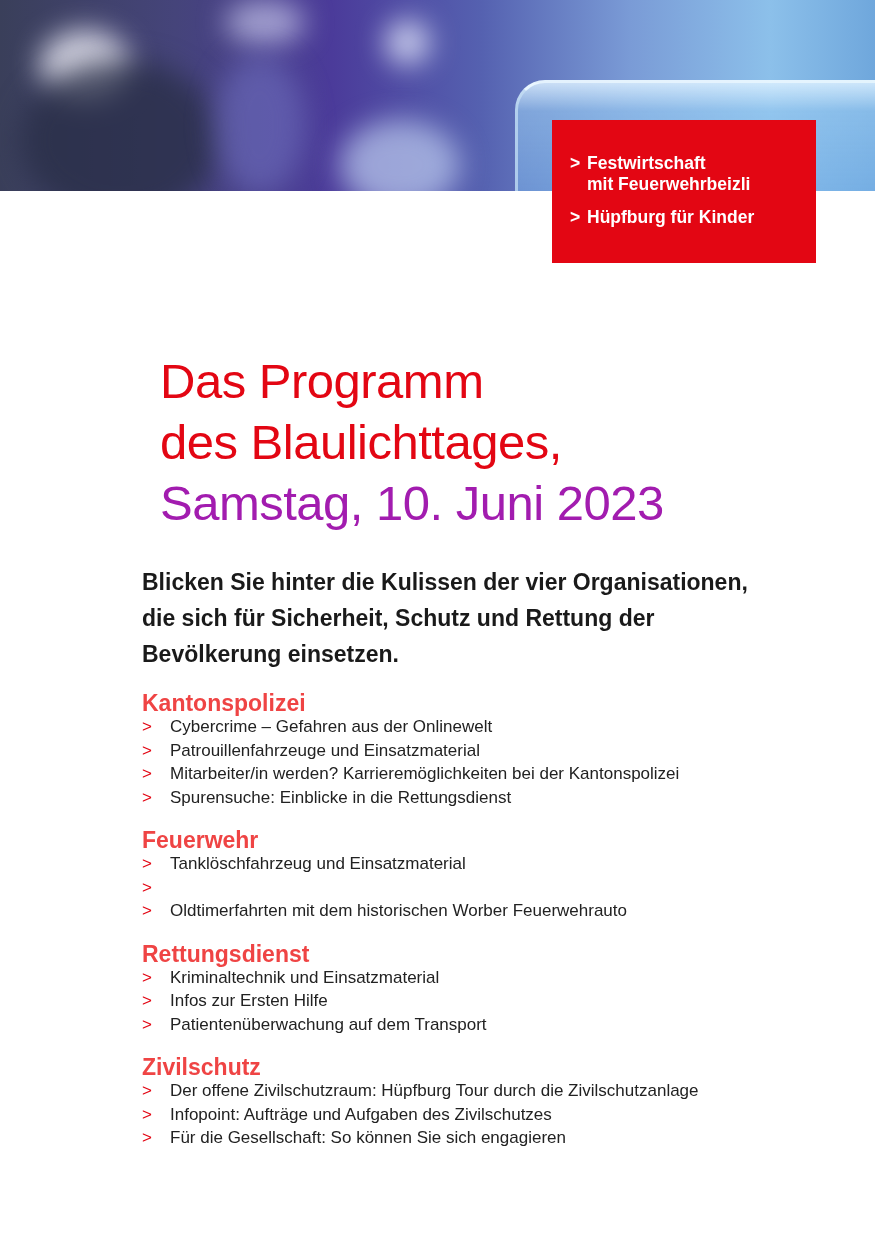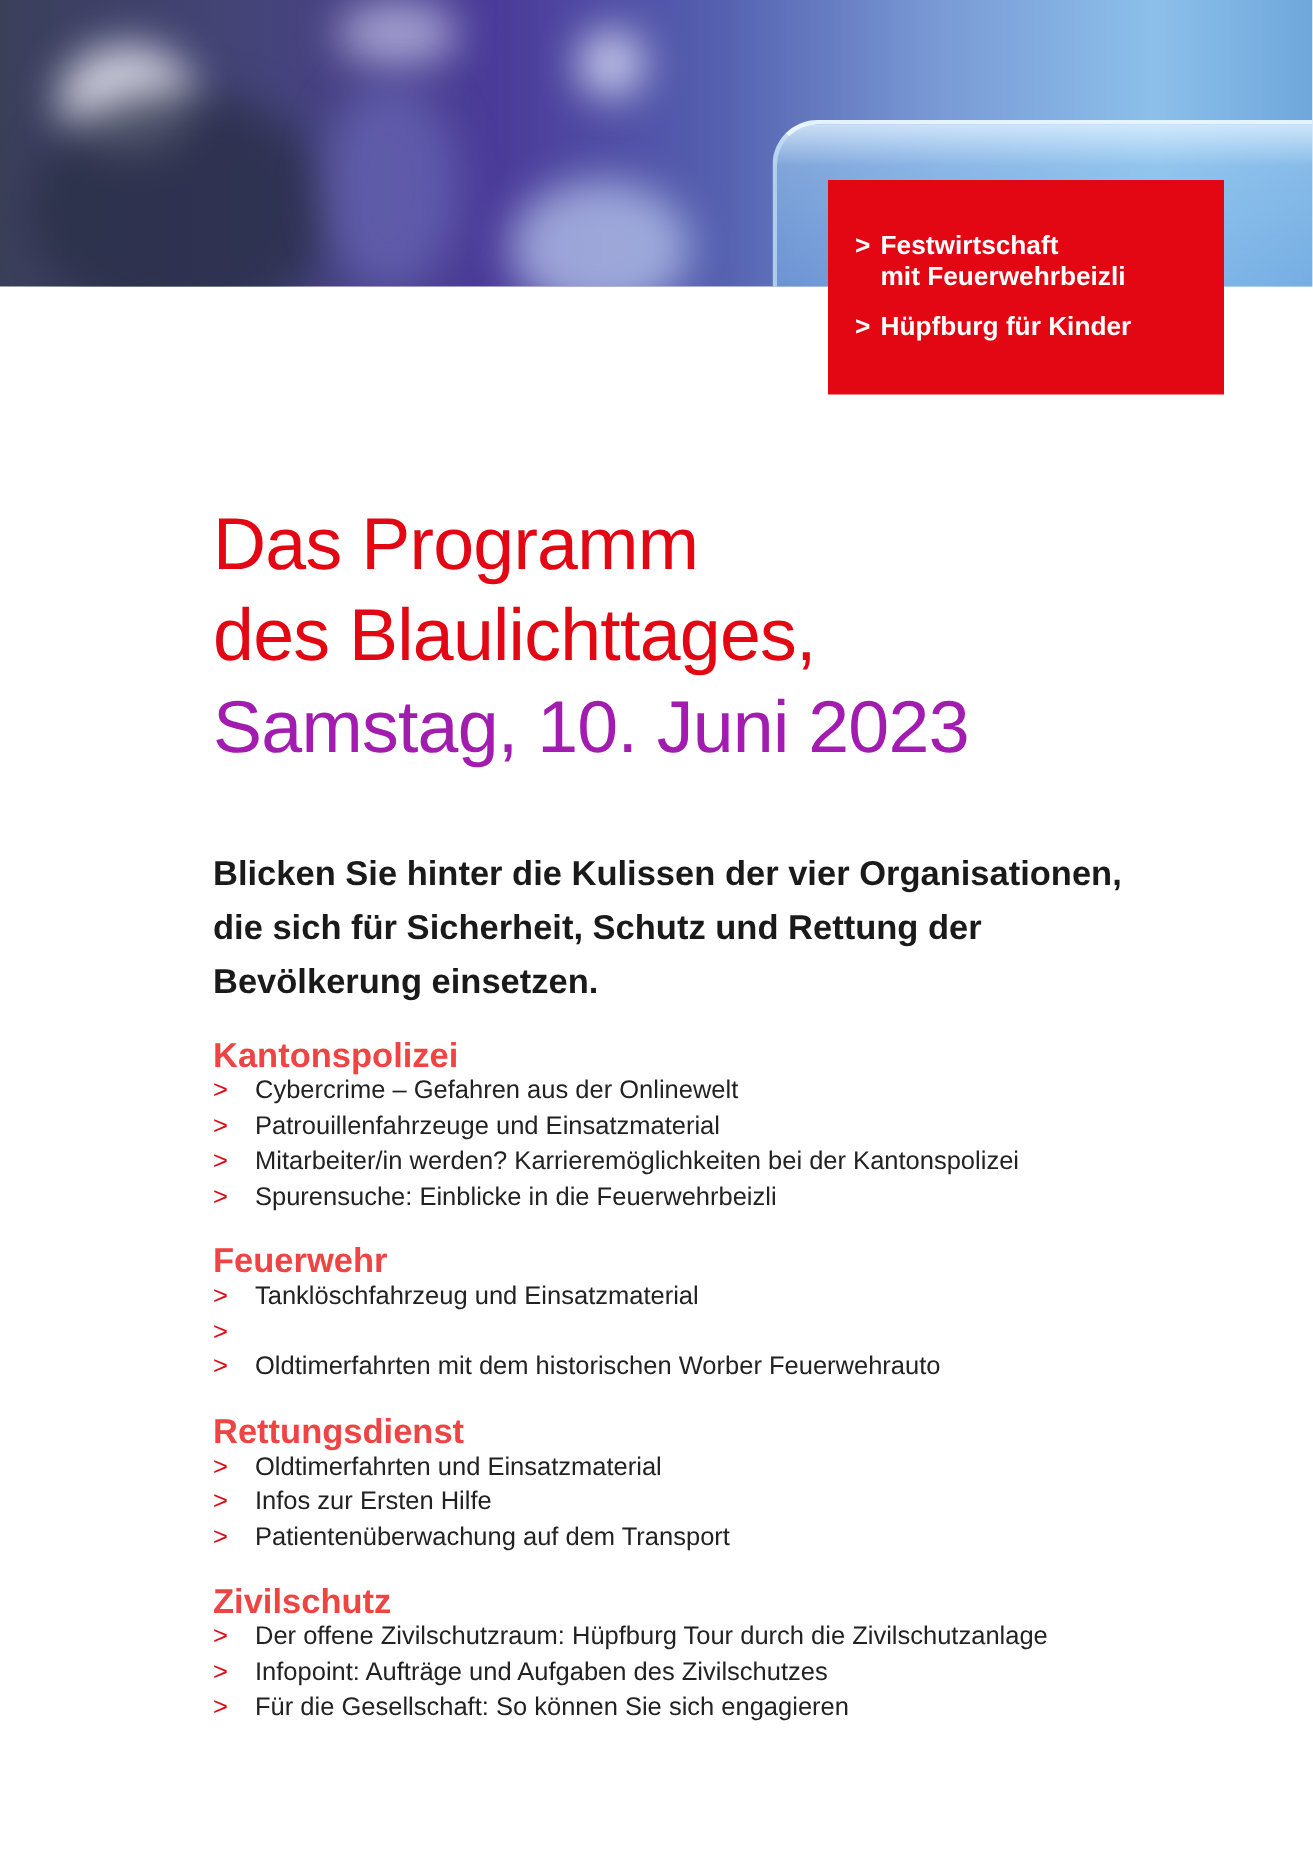--- a/index.html
+++ b/index.html
@@ -67,21 +67,21 @@
     <span class="promo-arrow">&gt;</span>
     <span class="promo-text">Festwirtschaft
 mit Feuerwehrbeizli</span>
   </div>
   <div class="promo-item">
     <span class="promo-arrow">&gt;</span>
     <span class="promo-text">Hüpfburg für Kinder</span>
   </div>
 </div>
 
-<h1 class="title" style="margin:0;">
+<h1 class="title" style="margin:18px;">
   <span class="red">Das Programm</span>
   <span class="red">des Blaulichttages,</span>
   <span class="dark">Samstag, 10. Juni 2023</span>
 </h1>
 
 <p class="intro" style="margin:0;font-weight:bold;">Blicken Sie hinter die Kulissen der vier Organisationen, die sich für Sicherheit, Schutz und Rettung der Bevölkerung einsetzen.</p>
 
 <div class="sections">
   <div class="section">
     <div class="section-title">Kantonspolizei</div>
@@ -92,21 +92,21 @@
     <div class="item">
         <span class="item-arrow">&gt;</span>
         <span>Patrouillenfahrzeuge und Einsatzmaterial</span>
       </div>
     <div class="item">
         <span class="item-arrow">&gt;</span>
         <span>Mitarbeiter/in werden? Karrieremöglichkeiten bei der Kantonspolizei</span>
       </div>
     <div class="item">
         <span class="item-arrow">&gt;</span>
-        <span>Spurensuche: Einblicke in die Feuerwehrbeizli</span>
+        <span>Spurensuche: Einblicke in die Rettungsdienst</span>
       </div>
   </div>
 
   <div class="section">
     <div class="section-title">Feuerwehr</div>
     <div class="item">
         <span class="item-arrow">&gt;</span>
         <span>Tanklöschfahrzeug und Einsatzmaterial</span>
       </div>
     <div class="item">
@@ -115,21 +115,21 @@
     <div class="item">
         <span class="item-arrow">&gt;</span>
         <span>Oldtimerfahrten mit dem historischen Worber Feuerwehrauto</span>
       </div>
   </div>
 
   <div class="section">
     <div class="section-title">Rettungsdienst</div>
     <div class="item">
         <span class="item-arrow">&gt;</span>
-        <span>Oldtimerfahrten und Einsatzmaterial</span>
+        <span>Kriminaltechnik und Einsatzmaterial</span>
       </div>
     <div class="item">
         <span class="item-arrow">&gt;</span>
         <span>Infos zur Ersten Hilfe</span>
       </div>
     <div class="item">
         <span class="item-arrow">&gt;</span>
         <span>Patientenüberwachung auf dem Transport</span>
       </div>
   </div>

